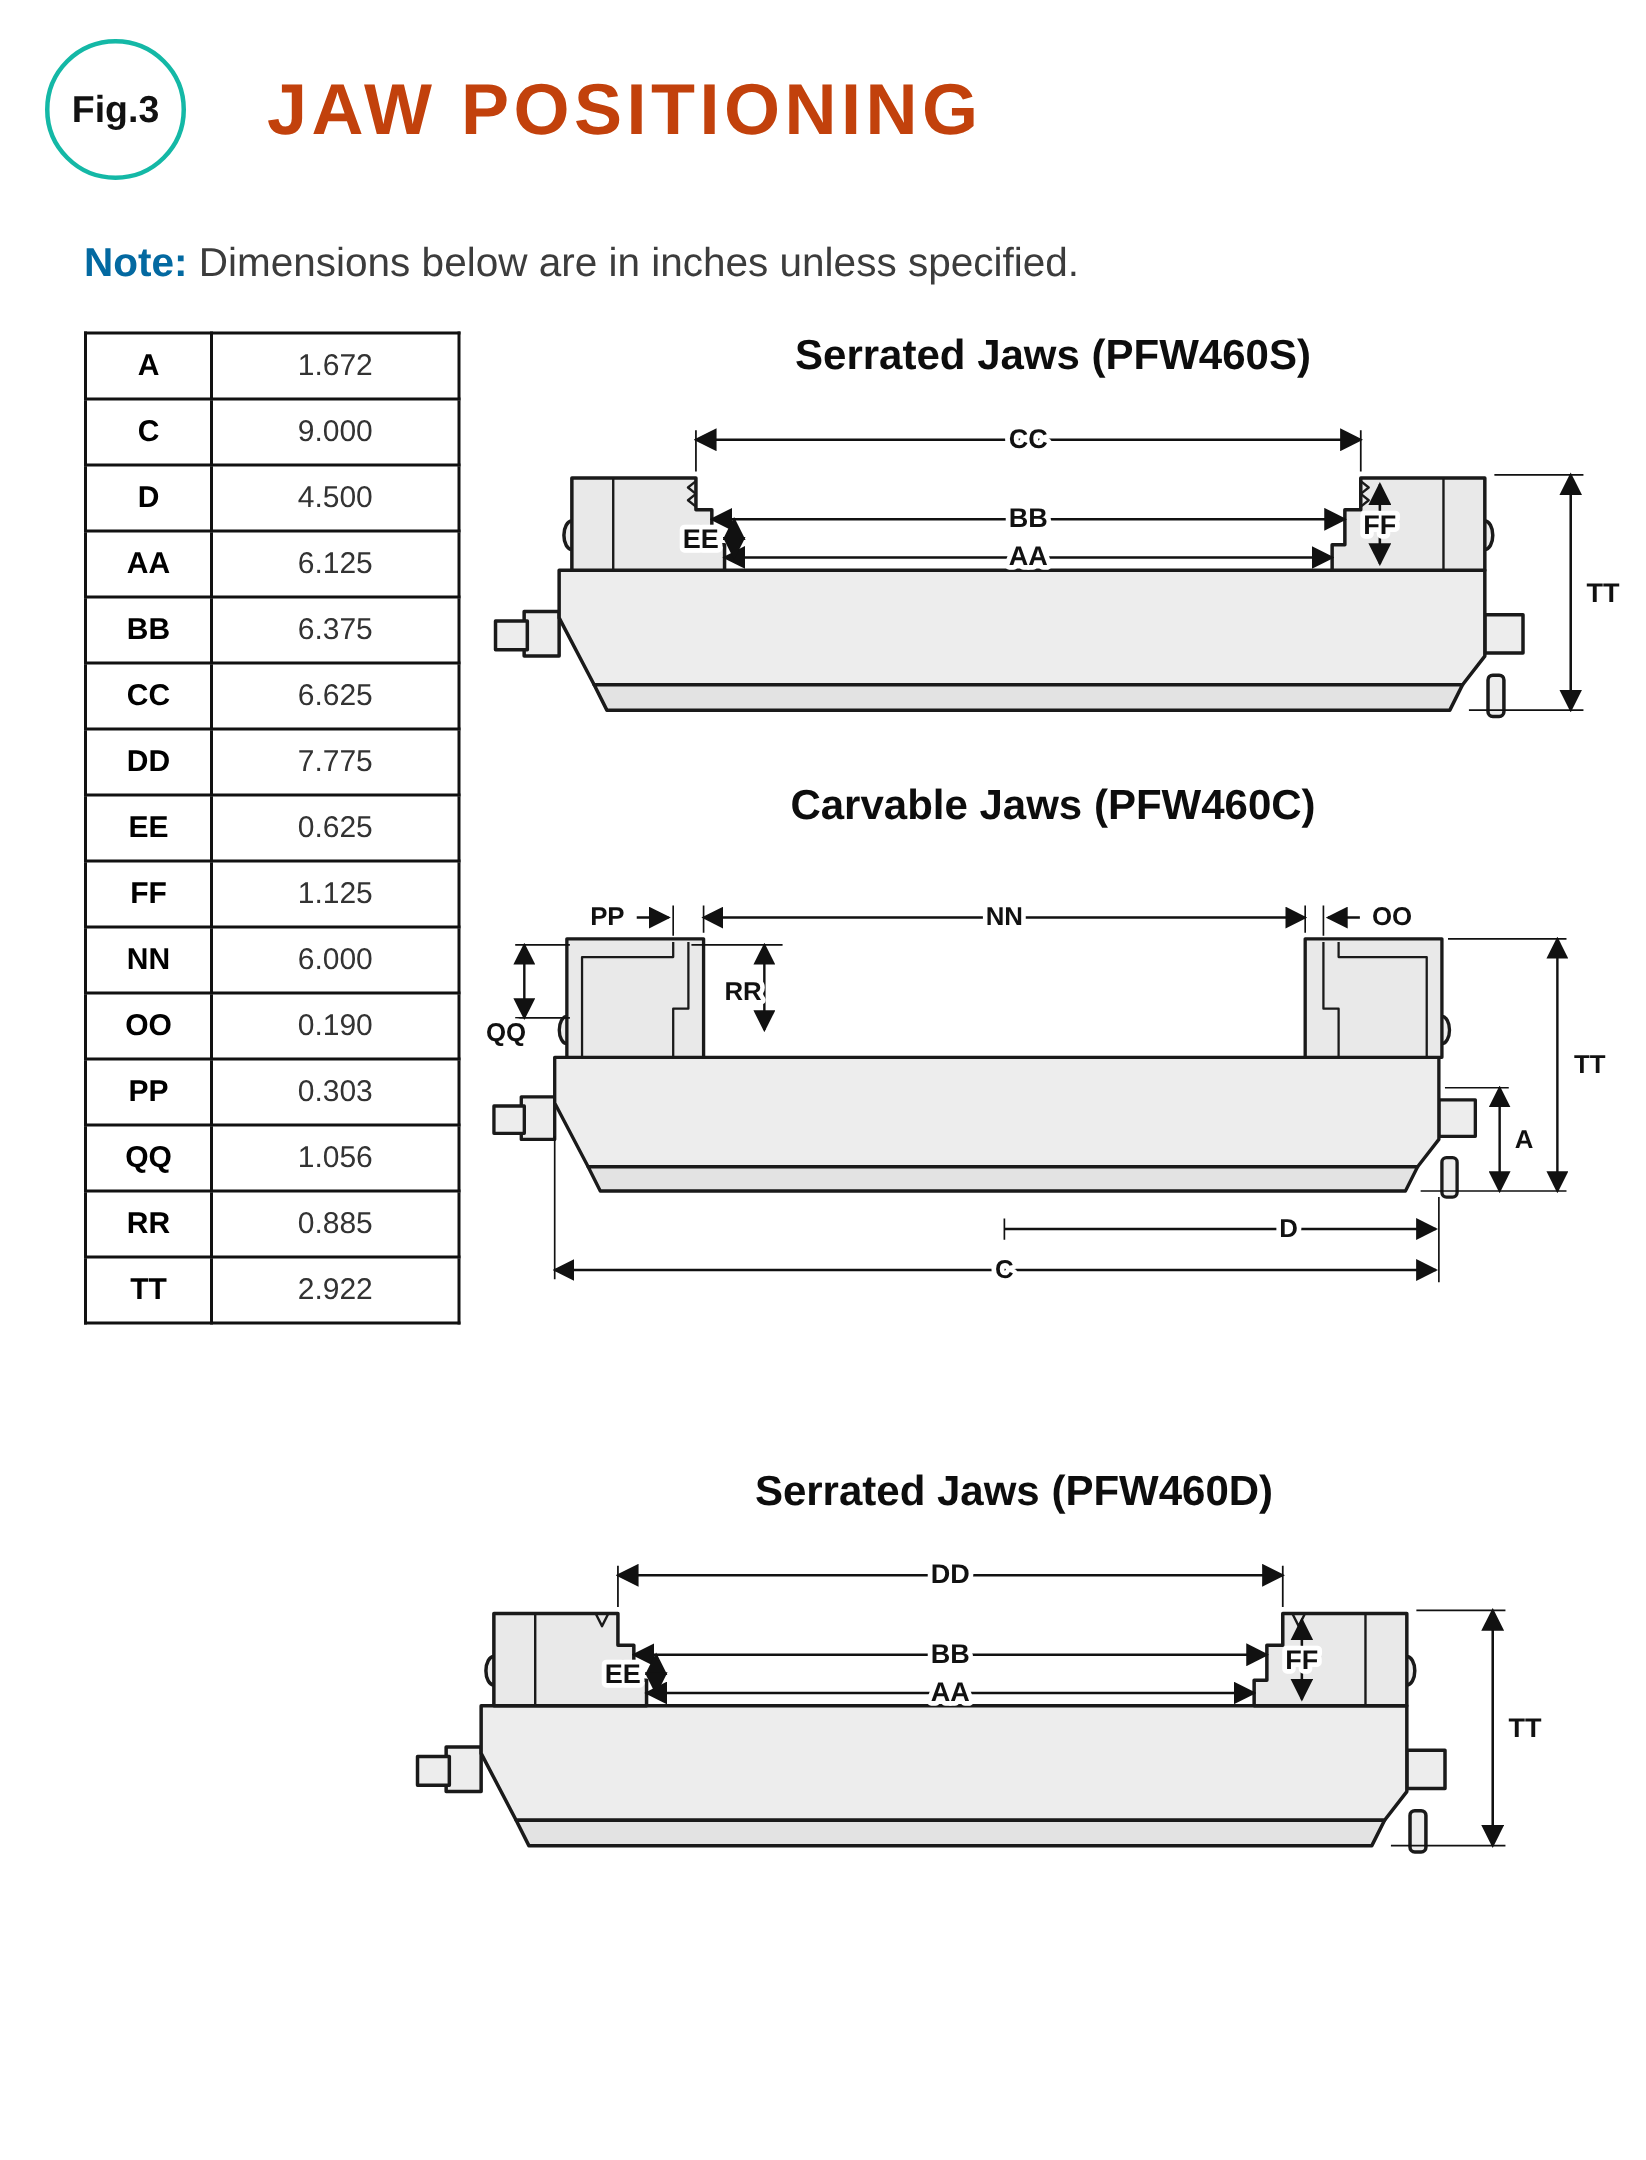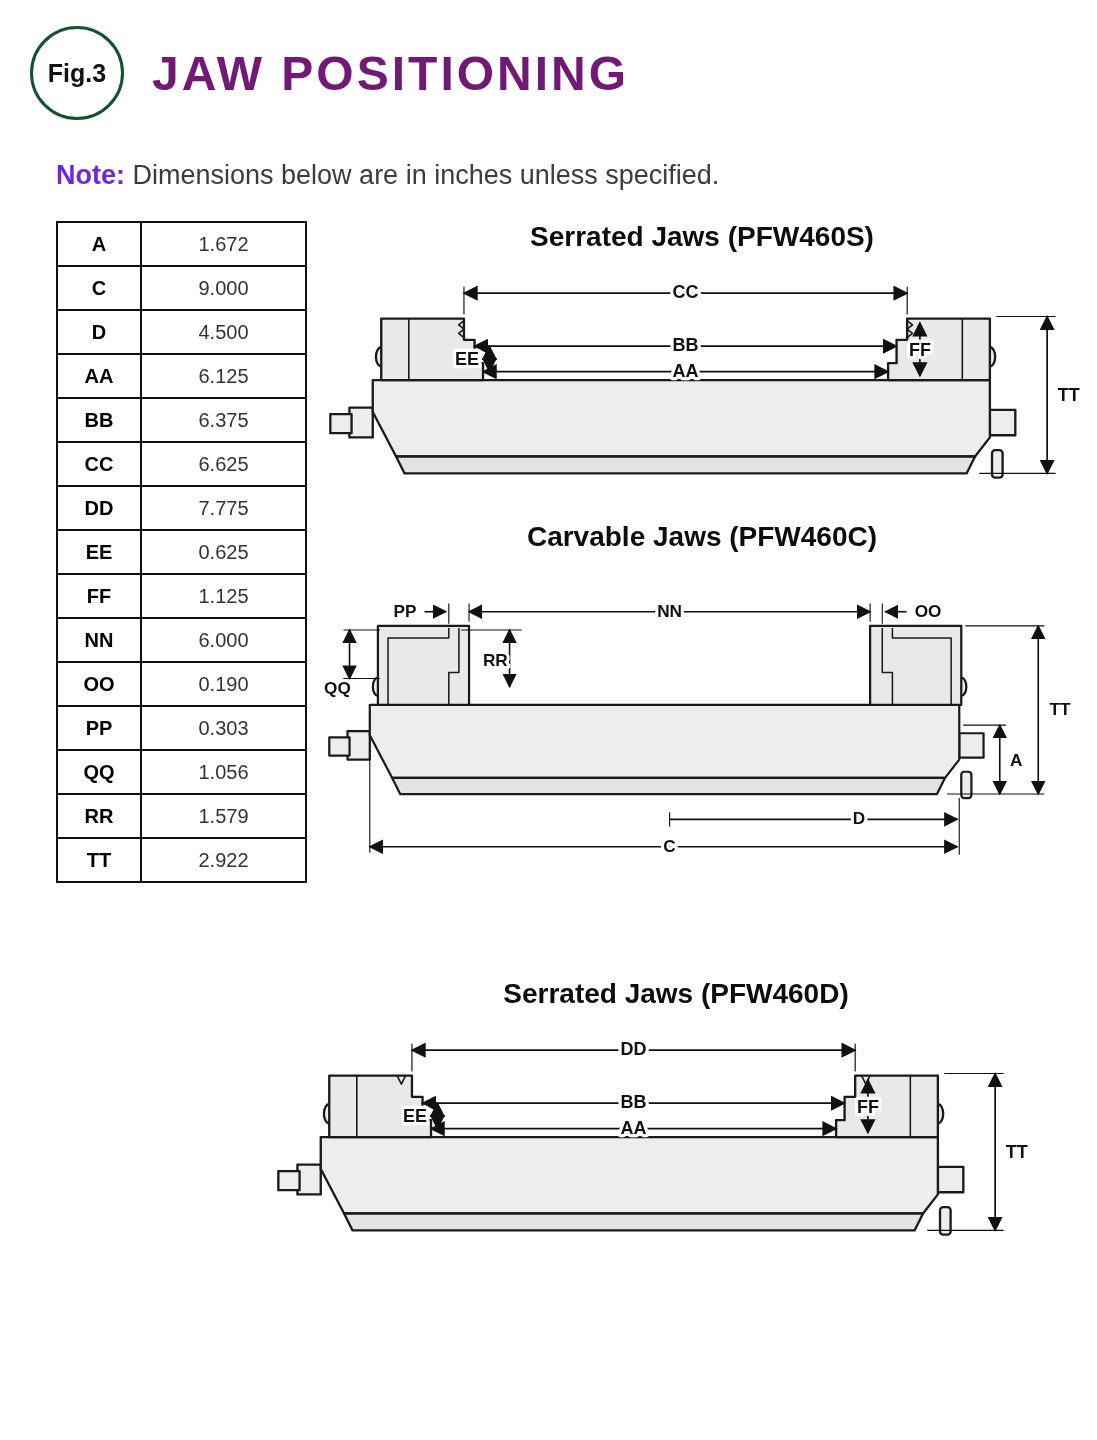--- a/index.html
+++ b/index.html
@@ -3,27 +3,27 @@
 <meta charset="utf-8">
 <style>
   * { margin:0; padding:0; box-sizing:border-box; }
   html,body { background:#fff; }
   body {
     width:1097px; height:1440px; overflow:hidden;
     font-family:"Liberation Sans","DejaVu Sans",sans-serif; color:#111;
   }
   .header { display:flex; align-items:center; padding:26px 0 0 30px; }
   .badge {
-    width:94px; height:94px; border:3px solid #14532d; border-radius:50%;
+    width:94px; height:94px; border:3px solid #14b8a6; border-radius:50%;
     display:flex; align-items:center; justify-content:center;
     font-size:25px; font-weight:bold; flex:none;
   }
-  h1 { font-size:48px; font-weight:800; letter-spacing:3px; margin-left:28px; color:#701a75; }
+  h1 { font-size:48px; font-weight:800; letter-spacing:3px; margin-left:54px; color:#c2410c; }
   .note { margin:40px 0 0 56px; font-size:27px; color:#3c3c3c; }
-  .note strong { color:#6d28d9;margin-top:48px; }
+  .note strong { color:#0369a1;margin-top:48px; }
   .content { display:flex; margin-top:30px; padding-left:56px; align-items:flex-start; }
   table { border-collapse:collapse; flex:none; background:#fff; }
   td { border:2px solid #111; height:44px; text-align:center; font-size:20px; }
   td.k { width:84px; font-weight:bold; color:#000; }
   td.v { width:165px; color:#333; }
   .diagrams { flex:1; display:flex; flex-direction:column; align-items:center; }
   .diagram h3 { text-align:center; font-size:28px; font-weight:bold; margin:0 0 2px 0; color:#0d0d0d; }
   .diagram.second { margin-top:12px; }
   .diagram-bottom { margin:95px 0 0 255px; }
   svg { display:block; }
@@ -105,21 +105,21 @@
       <tr>
           <td class="k">PP</td>
           <td class="v">0.303</td>
         </tr>
       <tr>
           <td class="k">QQ</td>
           <td class="v">1.056</td>
         </tr>
       <tr>
           <td class="k">RR</td>
-          <td class="v">1.579</td>
+          <td class="v">0.885</td>
         </tr>
       <tr>
           <td class="k">TT</td>
           <td class="v">2.922</td>
         </tr>
     </tbody>
   </table>
 
   <div class="diagrams">
 

